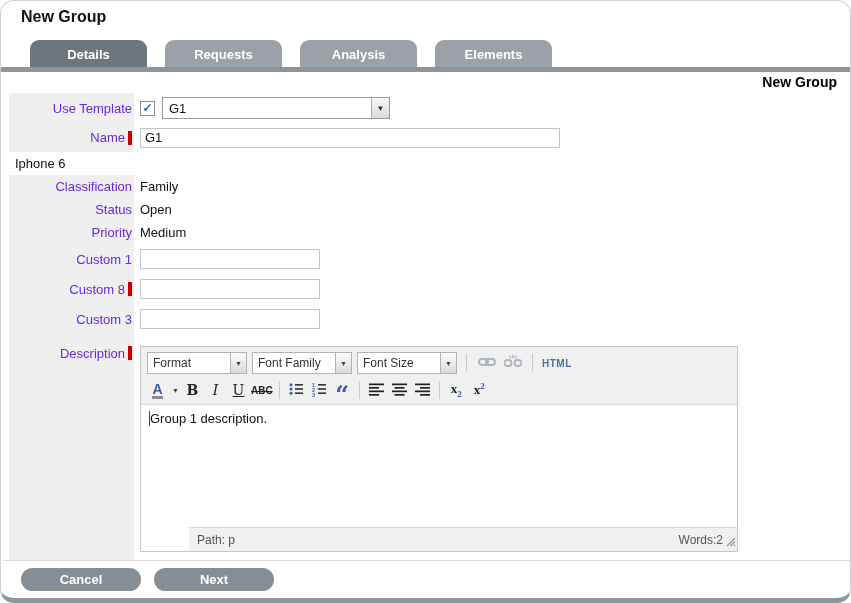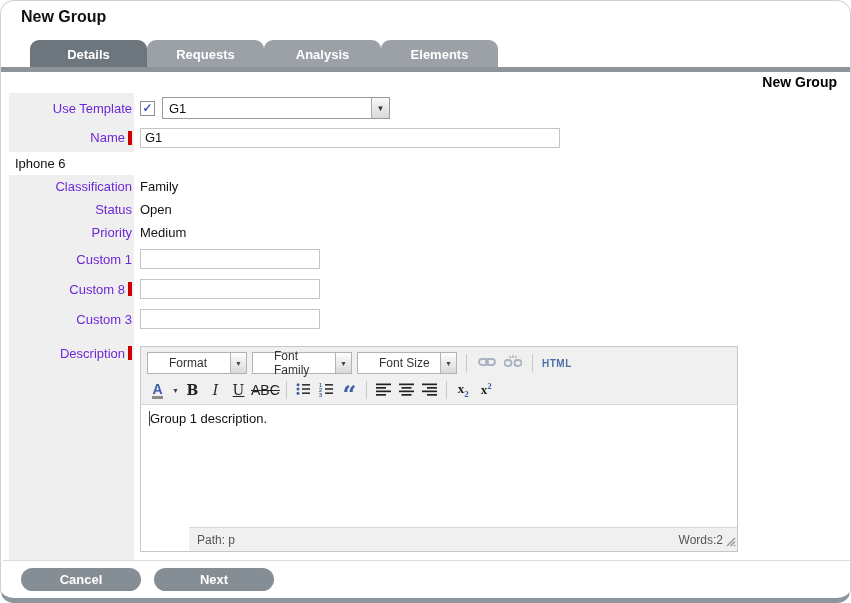--- a/index.html
+++ b/index.html
@@ -11,21 +11,21 @@
     width: 851px; height: 603px;
     background: #ffffff;
     border: 1px solid #d2d2d2;
     border-bottom: 5px solid #8e969c;
     border-radius: 14px;
     overflow: hidden;
   }
 
   .page-title { position:absolute; top:7px; left:20px; font-size:16px; font-weight:bold; color:#111; }
 
-  .tabs { position:absolute; top:39px; left:29px; display:flex; gap:0; }
+  .tabs { position:absolute; top:39px; left:29px; display:flex; gap:18px; }
   .tab {
     width:117px; height:28px;
     background:#9ba1a7; color:#fff;
     font-weight:bold; font-size:13px;
     border-radius:9px 9px 0 0;
     display:flex; align-items:center; justify-content:center;
     cursor:pointer;
   }
   .tab.active { background:#6d767c; }
   .tabline { position:absolute; top:66px; left:0; right:0; height:5px; background:#8d959b; }
@@ -63,29 +63,29 @@
   .input { border:1px solid #c4c4c4; height:20px; font-size:13px; padding:0 4px; font-family:inherit; color:#111; outline:none; }
   .input.name-input { width:420px; }
   .input.custom-input { width:180px; }
 
   
   .editor { width:598px; border:1px solid #c6c6c6; background:#fff; }
   .toolbar { background:#f0f0f0; border-bottom:1px solid #d8d8d8; padding:5px 6px 4px; }
   .tb-row1 { display:flex; align-items:center; gap:5px; margin-bottom:6px; }
   .tb-row2 { display:flex; align-items:center; gap:2px; }
   .tb-select { width:100px; height:22px; background:#fff; border:1px solid #b3b3b3; display:flex; align-items:stretch; cursor:pointer; }
-  .tb-select .txt { flex:1; display:flex; align-items:center; padding-left:21px; font-size:12px; color:#333; }
+  .tb-select .txt { flex:1; display:flex; align-items:center; padding-left:5px; font-size:12px; color:#333; }
   .tb-select .btn { width:16px; background:linear-gradient(#fdfdfd,#d9d9d9); border-left:1px solid #b3b3b3; display:flex; align-items:center; justify-content:center; font-size:7px; color:#444; }
   .tb-sep { width:1px; height:18px; background:#c9c9c9; margin:0 4px; }
   .tb-btn { min-width:21px; height:20px; display:flex; align-items:center; justify-content:center; cursor:pointer; }
   .ico-serif { font-family:"DejaVu Serif", serif; font-size:14px; color:#222; }
   .b-b { font-weight:bold; }
   .b-i { font-style:italic; }
   .b-u { text-decoration:underline; }
-  .b-abc { font-size:14px; font-weight:normal; text-decoration:line-through; color:#222; }
+  .b-abc { font-size:10px; font-weight:bold; text-decoration:line-through; color:#222; }
   .color-a { font-size:14px; font-weight:bold; color:#3a5fa8; border-bottom:3px solid #8a8a8a; line-height:14px; }
   .caret-down { font-size:7px; color:#444; margin-left:1px; }
   .html-label { font-size:10px; font-weight:bold; color:#4a71aa; letter-spacing:0.5px; }
   .quote-glyph { font-family:"DejaVu Serif", serif; font-size:24px; font-weight:bold; color:#3a5fa8; line-height:8px; margin-top:10px; }
   .subsup { font-family:Liberation Serif, serif; font-size:13px; font-weight:bold; color:#222; }
   .subsup .n { font-size:9px; color:#3a5fa8; font-weight:bold; }
   .subsup .sub { vertical-align:sub; }
   .subsup .sup { vertical-align:super; }
 
   .content-area { height:122px; padding:6px 8px; font-size:13px; color:#111; cursor:text; }

